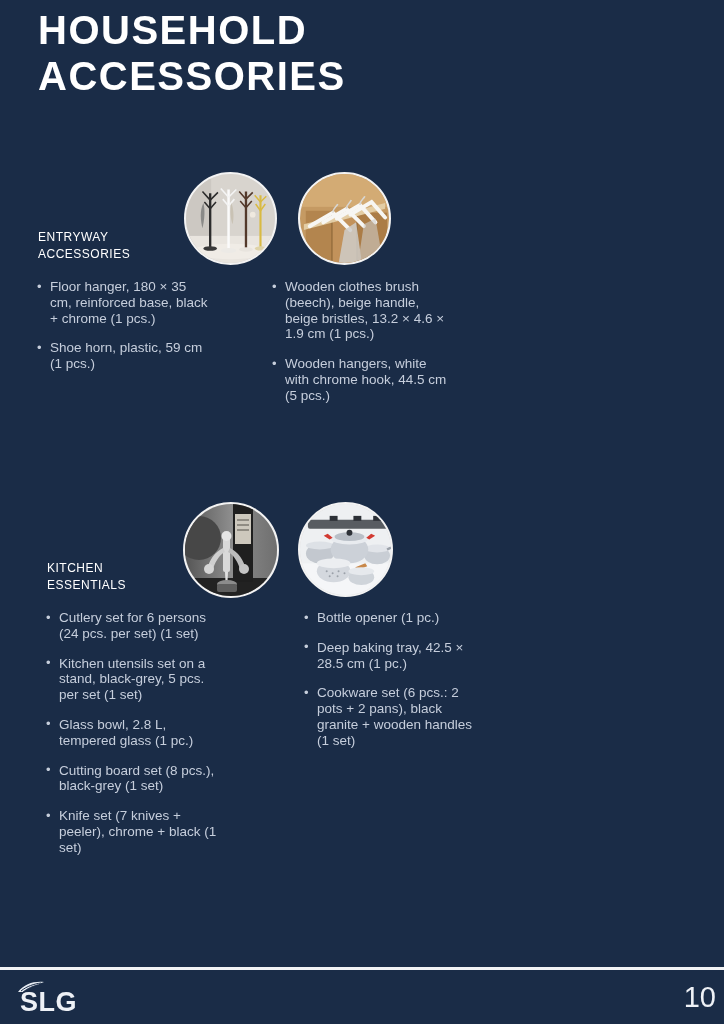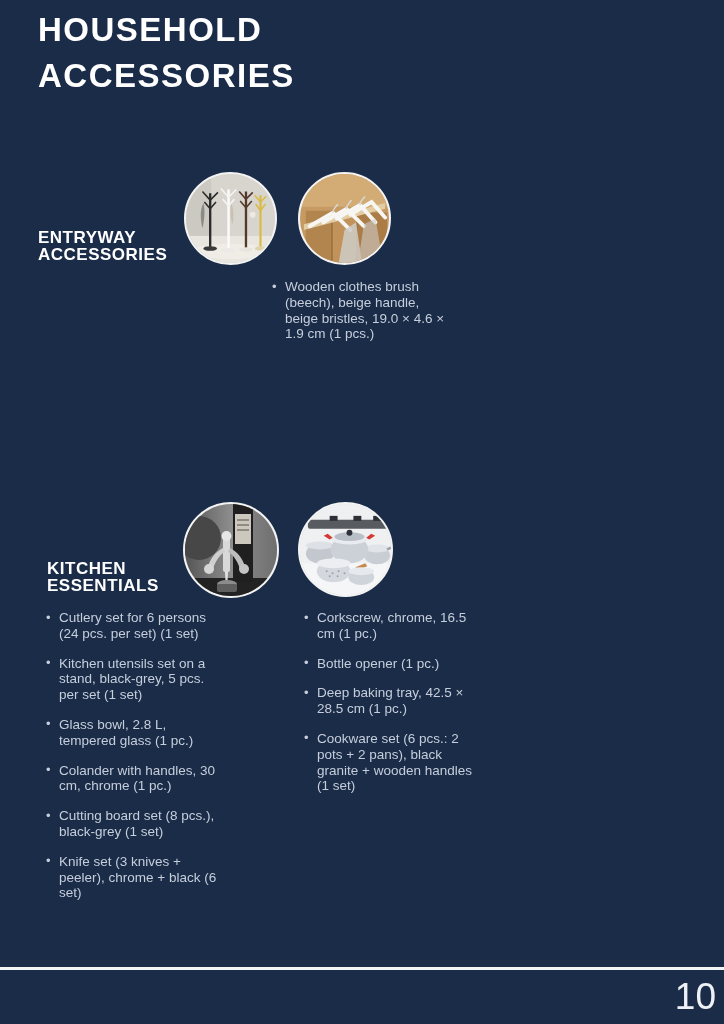--- a/index.html
+++ b/index.html
@@ -7,26 +7,26 @@
   body {
     font-family:"Liberation Sans", sans-serif;
     background:#1a2c47;
     position:relative;
     overflow:hidden;
   }
   .page { position:absolute; inset:0; width:724px; height:1024px; background:#1a2c47; }
 
   .doc-title {
     position:absolute; left:38px; top:7px;
-    color:#ffffff; font-weight:700; font-size:33px; line-height:46px; letter-spacing:1.5px;
+    color:#ffffff; font-weight:700; font-size:40px; line-height:46px; letter-spacing:1.5px;
   }
 
   .section-heading {
-    position:absolute; color:#ffffff; font-weight:700;
-    font-size:17px; line-height:17px; letter-spacing:0.5px;
+    position:absolute; color:#ffffff; font-weight:400;
+    font-size:12px; line-height:17px; letter-spacing:0.5px;
   }
   .heading-entryway { left:38px; top:229px; }
   .heading-kitchen  { left:47px; top:560px; }
 
   .photo-circle {
     position:absolute; border-radius:50%; overflow:hidden;
     border:2.5px solid #f3f3f3; background:#ddd;
   }
   .photo-circle svg { display:block; width:100%; height:100%; }
   .pc-e1 { left:184px; top:172px; width:93px; height:93px; }
@@ -51,21 +51,21 @@
     position:absolute; left:0; top:967px; width:724px; height:3px; background:#f2f3f5;
   }
   .brand-logo { position:absolute; left:17px; top:979px; width:120px; height:40px; }
   .brand-wing { position:absolute; left:0; top:1px; width:28px; height:13px; }
   .brand-text {
     position:absolute; left:3px; top:8px;
     color:#eef1f6; font-weight:600; font-size:27px; letter-spacing:0.5px; line-height:30px;
   }
   .page-number {
     position:absolute; right:8px; top:980px;
-    color:#eef1f6; font-size:37px; font-weight:400; line-height:34px;
+    color:#eef1f6; font-size:29px; font-weight:400; line-height:34px;
   }
 </style>
 </head>
 <body>
 
 <div class="page">
 
   <div class="doc-title">
     <div>HOUSEHOLD</div>
     <div>ACCESSORIES</div>
@@ -127,22 +127,27 @@
         <path d="M48 36 C48 31 52 30 53 27"></path>
         <path d="M62 32 C62 27 66 26 67 23"></path>
       </g>
       <g fill="#cfcdc9" opacity="0.85">
         <path d="M46 58 L58 50 L64 92 L40 92 Z"></path>
         <path d="M66 52 L78 46 L86 92 L60 92 Z" opacity="0.7"></path>
       </g>
     </svg>
   </div>
 
+  <ul class="items list-entry-left">
+    <li>Floor hanger, 180 × 35 cm, reinforced base, black + chrome (1 pcs.)</li>
+    <li>Shoe horn, plastic, 59 cm (1 pcs.)</li>
+  </ul>
   <ul class="items list-entry-right">
-    <li>Wooden clothes brush (beech), beige handle, beige bristles, 19.0 × 4.6 × 1.9 cm (1 pcs.)</li>
+    <li>Wooden clothes brush (beech), beige handle, beige bristles, 13.2 × 4.6 × 1.9 cm (1 pcs.)</li>
+    <li>Wooden hangers, white with chrome hook, 44.5 cm (5 pcs.)</li>
   </ul>
 
   <div class="section-heading heading-kitchen">
     <div>KITCHEN</div>
     <div>ESSENTIALS</div>
   </div>
 
   <div class="photo-circle pc-k1">
     <svg viewBox="0 0 92 92">
       <defs>
@@ -212,29 +217,35 @@
       <path d="M56 64 L66 60 L68 63 L58 67 Z" fill="#c8884a"></path>
       <ellipse cx="62" cy="74" rx="13" ry="8" fill="#cfd4da"></ellipse>
       <ellipse cx="62" cy="68" rx="13" ry="4" fill="#e6e9ed"></ellipse>
     </svg>
   </div>
 
   <ul class="items list-kitchen-left">
     <li>Cutlery set for 6 persons (24 pcs. per set) (1 set)</li>
     <li>Kitchen utensils set on a stand, black-grey, 5 pcs. per set (1 set)</li>
     <li>Glass bowl, 2.8 L, tempered glass (1 pc.)</li>
-    <li>Colander with handles, 30 cm, chrome (1 pc.)</li>
     <li>Cutting board set (8 pcs.), black-grey (1 set)</li>
-    <li>Knife set (3 knives + peeler), chrome + black (6 set)</li>
+    <li>Knife set (7 knives + peeler), chrome + black (1 set)</li>
   </ul>
   <ul class="items list-kitchen-right">
-    <li>Corkscrew, chrome, 16.5 cm (1 pc.)</li>
     <li>Bottle opener (1 pc.)</li>
     <li>Deep baking tray, 42.5 × 28.5 cm (1 pc.)</li>
     <li>Cookware set (6 pcs.: 2 pots + 2 pans), black granite + wooden handles (1 set)</li>
   </ul>
 
   <div class="footer-divider"></div>
 
+  <div class="brand-logo">
+    <svg class="brand-wing" viewBox="0 0 28 13">
+      <path d="M1 12 C7 4 17 1 27 2 C20 5 12 7 6 12 Z" fill="#e8edf4"></path>
+      <path d="M4 11 C10 6 17 4 24 3" stroke="#1a2c47" stroke-width="1" fill="none"></path>
+      <path d="M6 12 C11 8 16 6 21 5" stroke="#1a2c47" stroke-width="0.8" fill="none"></path>
+    </svg>
+    <div class="brand-text">SLG</div>
+  </div>
 
   <div class="page-number">10</div>
 
 </div>
 
 </body></html>

